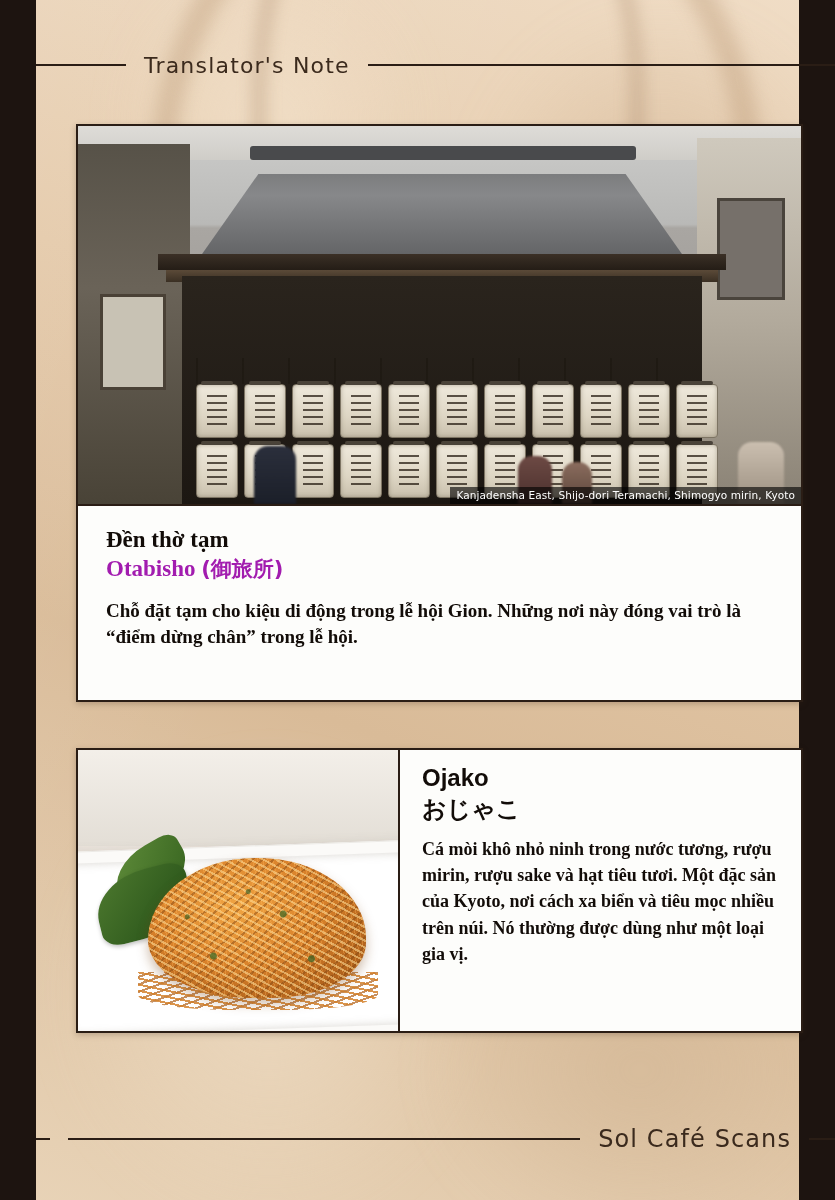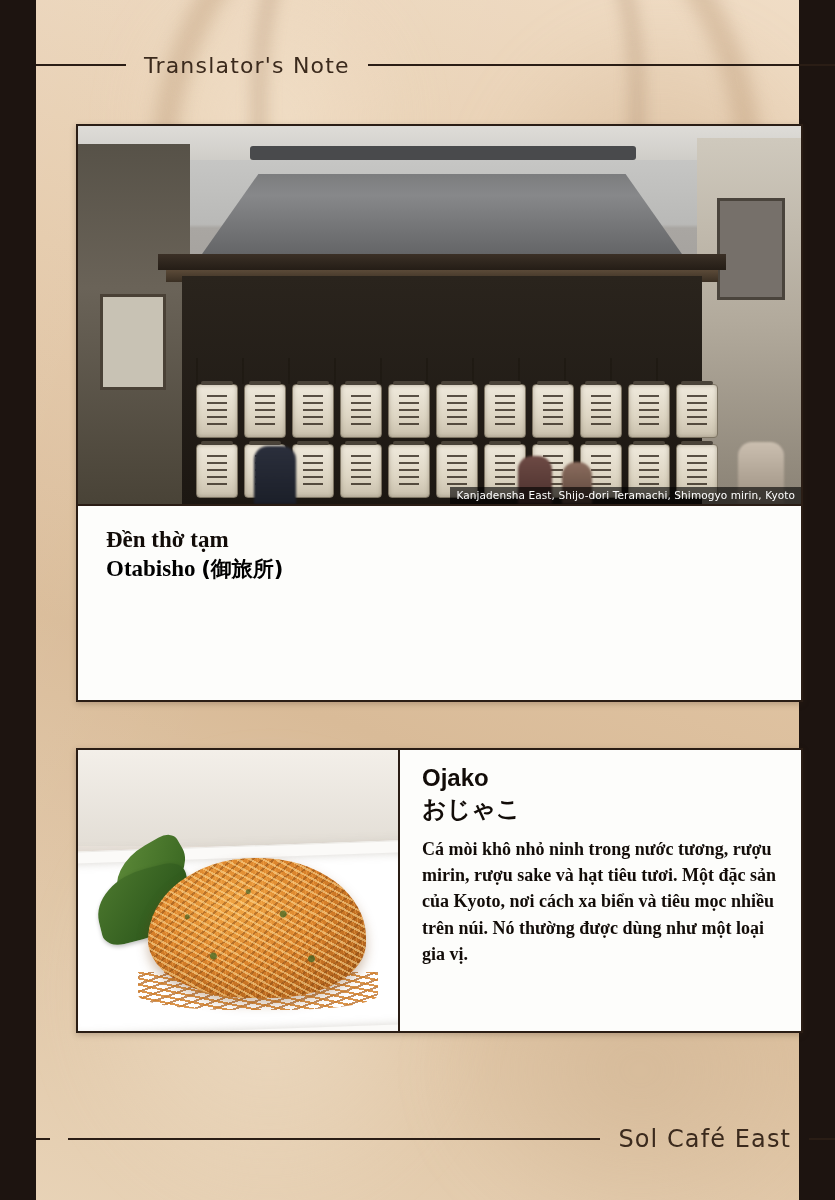--- a/index.html
+++ b/index.html
@@ -144,21 +144,21 @@
     font-family: "Liberation Serif", serif;
     font-weight: bold;
     font-size: 23px;
     color: #120c08;
     line-height: 1.25;
   }
   .term-romaji {
     font-family: "Liberation Serif", serif;
     font-weight: bold;
     font-size: 23px;
-    color: #000000;
+    color: #a21caf;
     line-height: 1.25;
   }
   .term-jp {
     font-family: "DejaVu Sans", sans-serif;
     font-weight: bold;
     font-size: 21px;
   }
   .desc {
     margin-top: 14px;
     font-family: "Liberation Serif", serif;
@@ -453,20 +453,21 @@
       </div>
       <div class="photo-caption">Kanjadensha East, Shijo-dori Teramachi, Shimogyo mirin, Kyoto</div>
     </div>
 
     <div class="note-body">
       <div class="term-vi">Đền thờ tạm</div>
       <div class="term-romaji">
         <span>Otabisho</span>
         <span class="term-jp">(御旅所)</span>
       </div>
+      <div class="desc">Chỗ đặt tạm cho kiệu di động trong lễ hội Gion. Những nơi này đóng vai trò là “điểm dừng chân” trong lễ hội.</div>
     </div>
   </div>
 
   <div class="card card-food">
     <div class="food-photo">
       <div class="food-scene">
         <div class="backdrop"></div>
         <div class="plate">
           <div class="plate-inner"></div>
         </div>
@@ -479,17 +480,17 @@
     <div class="food-text">
       <div class="food-title-romaji">Ojako</div>
       <div class="food-title-jp">おじゃこ</div>
       <div class="desc">Cá mòi khô nhỏ ninh trong nước tương, rượu mirin, rượu sake và hạt tiêu tươi. Một đặc sản của Kyoto, nơi cách xa biển và tiêu mọc nhiều trên núi. Nó thường được dùng như một loại gia vị.</div>
     </div>
   </div>
 
   <div class="footer">
     <div class="rule rule-left"></div>
     <div class="rule rule-mid"></div>
-    <div class="footer-title">Sol Café East</div>
+    <div class="footer-title">Sol Café Scans</div>
     <div class="rule rule-end"></div>
   </div>
 
 </div>
 
 </body></html>

